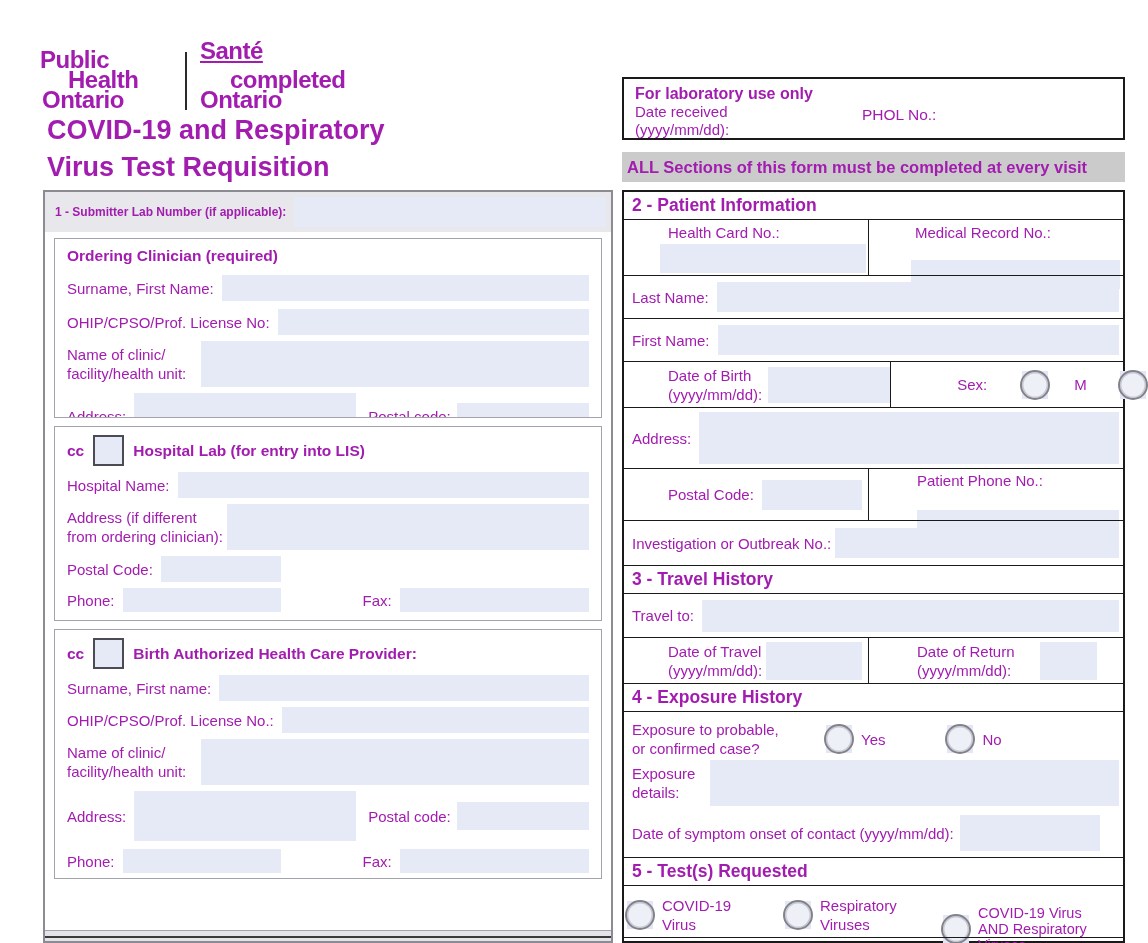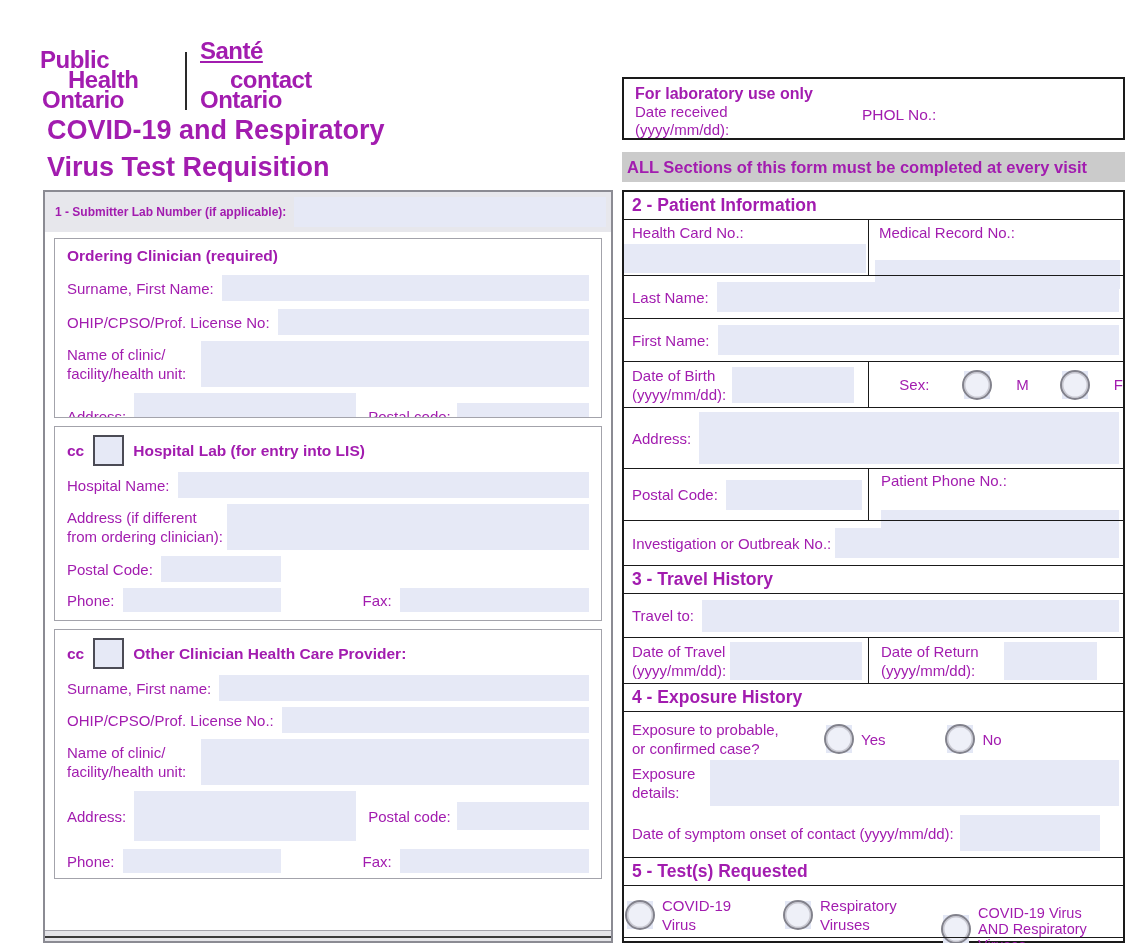--- a/index.html
+++ b/index.html
@@ -40,21 +40,21 @@
   .cb{width:27px;height:27px;border:2.5px solid #4b4b55;background:#e6e9f6;flex:none;box-sizing:content-box;}
   .graystub{position:absolute;left:0;right:0;bottom:0;height:10px;background:#e4e4e8;border-top:1.6px solid #a3a3ab;}
   .darkline{position:absolute;left:0;right:0;bottom:3px;height:2px;background:#3a3a3a;}
 
   
   .rightcol{position:absolute;left:622px;top:190px;width:503px;height:753px;border:2px solid #1a1a1a;
             box-sizing:border-box;background:#fff;}
   .rrow{border-top:1.8px solid #1a1a1a;box-sizing:border-box;display:flex;align-items:center;position:relative;}
   .rrow.first{border-top:none;}
   .rhead{font-weight:700;font-size:17.5px;padding-left:8px;}
-  .cell{box-sizing:border-box;height:100%;display:flex;}
+  .cell{box-sizing:border-box;height:100%;display:flex;padding-left:36px;}
   .vdiv{border-left:1.8px solid #1a1a1a;}
   .rlbl{font-size:15px;white-space:nowrap;flex:none;}
   .rlbl2{font-size:15px;line-height:19px;flex:none;}
 
   
   .rsq{width:26px;height:28px;background:#e3e7f5;display:inline-flex;align-items:center;
        justify-content:center;flex:none;overflow:visible;}
   .radio{width:30px;height:30px;min-width:30px;border-radius:50%;border:2.5px solid #82828c;
          background:#eef0f8;box-sizing:border-box;box-shadow:inset 0 0 0 1.5px #c9c9d2;}
 </style>
@@ -62,21 +62,21 @@
 <body>
 
 <div class="page">
 
   <div>
     <span class="logo-word" style="left:40px;top:46px;">Public</span>
     <span class="logo-word" style="left:68px;top:66px;">Health</span>
     <span class="logo-word" style="left:42px;top:86px;">Ontario</span>
     <span class="logo-div" style="left:185px;top:52px;height:58px;"></span>
     <span class="logo-word" style="left:200px;top:37px;text-decoration:underline;">Santé</span>
-    <span class="logo-word" style="left:230px;top:66px;">contact</span>
+    <span class="logo-word" style="left:230px;top:66px;">completed</span>
     <span class="logo-word" style="left:200px;top:86px;">Ontario</span>
   </div>
 
   <div class="main-title">
     <div>COVID-19 and Respiratory</div>
     <div>Virus Test Requisition</div>
   </div>
 
   <div class="labbox">
     <div class="h">For laboratory use only</div>
@@ -147,21 +147,21 @@
         <span class="field" style="width:158px;height:24px;margin-left:8px;"></span>
         <span class="lbl" style="margin-left:82px;">Fax:</span>
         <span class="field grow" style="height:24px;margin-left:8px;"></span>
       </div>
     </div>
 
     <div class="ibox" style="height:250px;margin-top:8px;">
       <div class="row" style="margin-top:8px;align-items:center;">
         <span class="bheading">cc</span>
         <span class="cb" style="margin:0 9px;"></span>
-        <span class="bheading">Other Clinician Health Care Provider:</span>
+        <span class="bheading">Birth Authorized Health Care Provider:</span>
       </div>
       <div class="row" style="margin-top:6px;">
         <span class="lbl">Surname, First name:</span>
         <span class="field grow" style="height:26px;margin-left:8px;"></span>
       </div>
       <div class="row" style="margin-top:6px;justify-content:center;">
         <span class="lbl">OHIP/CPSO/Prof. License No.:</span>
         <span class="field grow" style="height:26px;margin-left:8px;"></span>
       </div>
       <div class="row" style="margin-top:6px;">

